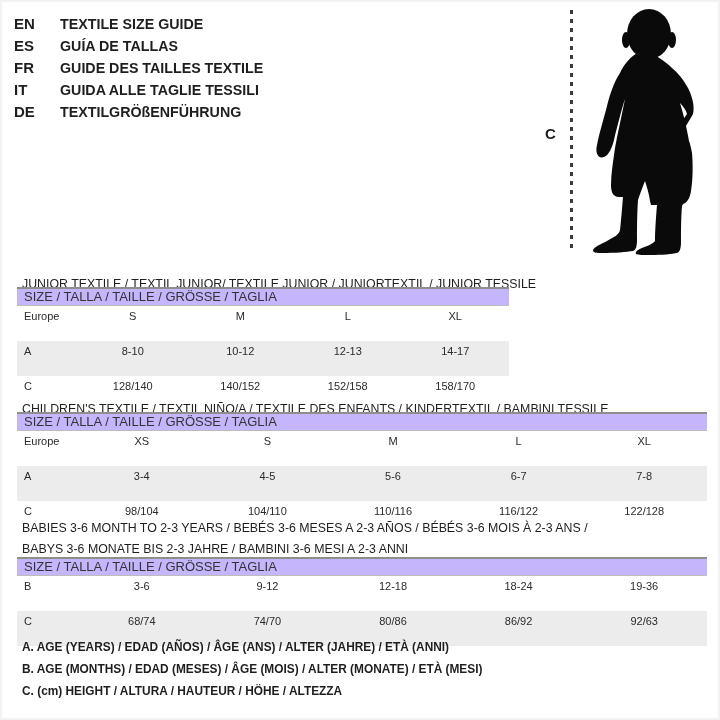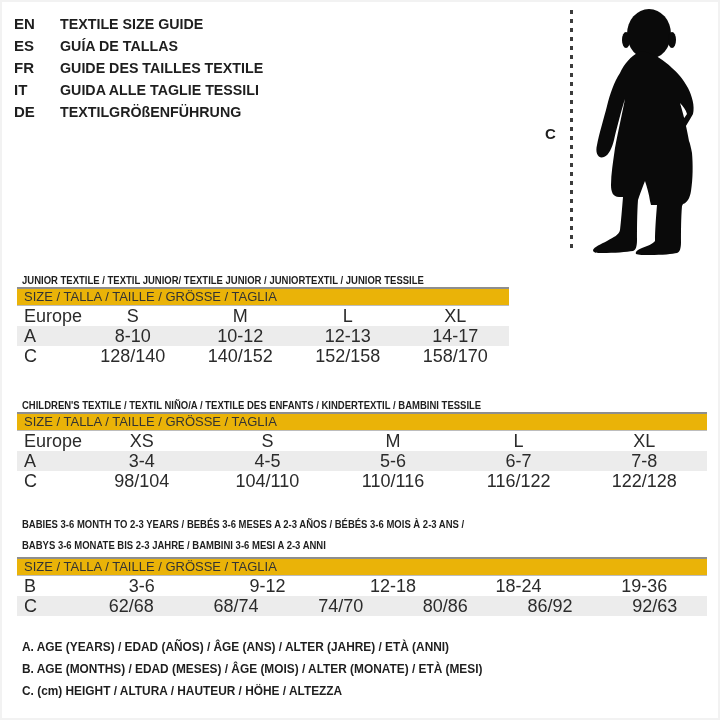--- a/index.html
+++ b/index.html
@@ -18,31 +18,31 @@
   
   .figure{position:absolute;left:535px;top:6px;width:180px;height:252px}
   .c-label{position:absolute;left:10px;top:119px;font-size:15px;font-weight:bold}
   .measure-line{
     position:absolute;left:35px;top:4px;width:3px;height:242px;
     background:repeating-linear-gradient(to bottom,#3c3c3c 0 4px,transparent 4px 9px);
   }
   .sil{position:absolute;left:42px;top:0}
 
   
-  .tbl-title{position:absolute;left:22px;font-weight:bold;font-size:10px;white-space:nowrap}
+  .tbl-title{position:absolute;left:22px;font-weight:normal;font-size:13px;white-space:nowrap}
   .title-line{transform:scaleX(.95);transform-origin:left;line-height:21px}
 
   
   .sheet-table{position:absolute;left:17px}
   .size-bar{
-    height:19px;line-height:16px;box-sizing:border-box;background:#eab308;
+    height:19px;line-height:16px;box-sizing:border-box;background:#c4b5fd;
     border-top:2px solid #8e8e8e;border-bottom:1px solid #bdbdbd;
     padding-left:7px;font-size:13px;color:#333333;white-space:nowrap;
   }
-  .trow{display:flex;height:20px;line-height:20px;font-size:18px;color:#2b2b2b}
+  .trow{display:flex;height:35px;line-height:20px;font-size:11px;color:#2b2b2b}
   .trow.shaded{background:#ececec}
   .trow .lbl{flex:0 0 62px;width:62px;padding-left:7px;box-sizing:border-box}
   .trow .cell{flex:1;text-align:center}
 
   
   .legend{position:absolute;left:22px;top:636px}
   .legend-line{font-weight:bold;font-size:12.5px;line-height:22px;white-space:nowrap;transform:scaleX(.95);transform-origin:left}
 </style>
 </head>
 <body>
@@ -169,21 +169,20 @@
     <div class="trow">
       <span class="lbl">B</span>
       <span class="cell">3-6</span>
       <span class="cell">9-12</span>
       <span class="cell">12-18</span>
       <span class="cell">18-24</span>
       <span class="cell">19-36</span>
     </div>
     <div class="trow shaded">
       <span class="lbl">C</span>
-      <span class="cell">62/68</span>
       <span class="cell">68/74</span>
       <span class="cell">74/70</span>
       <span class="cell">80/86</span>
       <span class="cell">86/92</span>
       <span class="cell">92/63</span>
     </div>
   </div>
 
 <section class="legend" id="legend">
     <div class="legend-line">A. AGE (YEARS) / EDAD (AÑOS) / ÂGE (ANS) / ALTER (JAHRE) / ETÀ (ANNI)</div>

